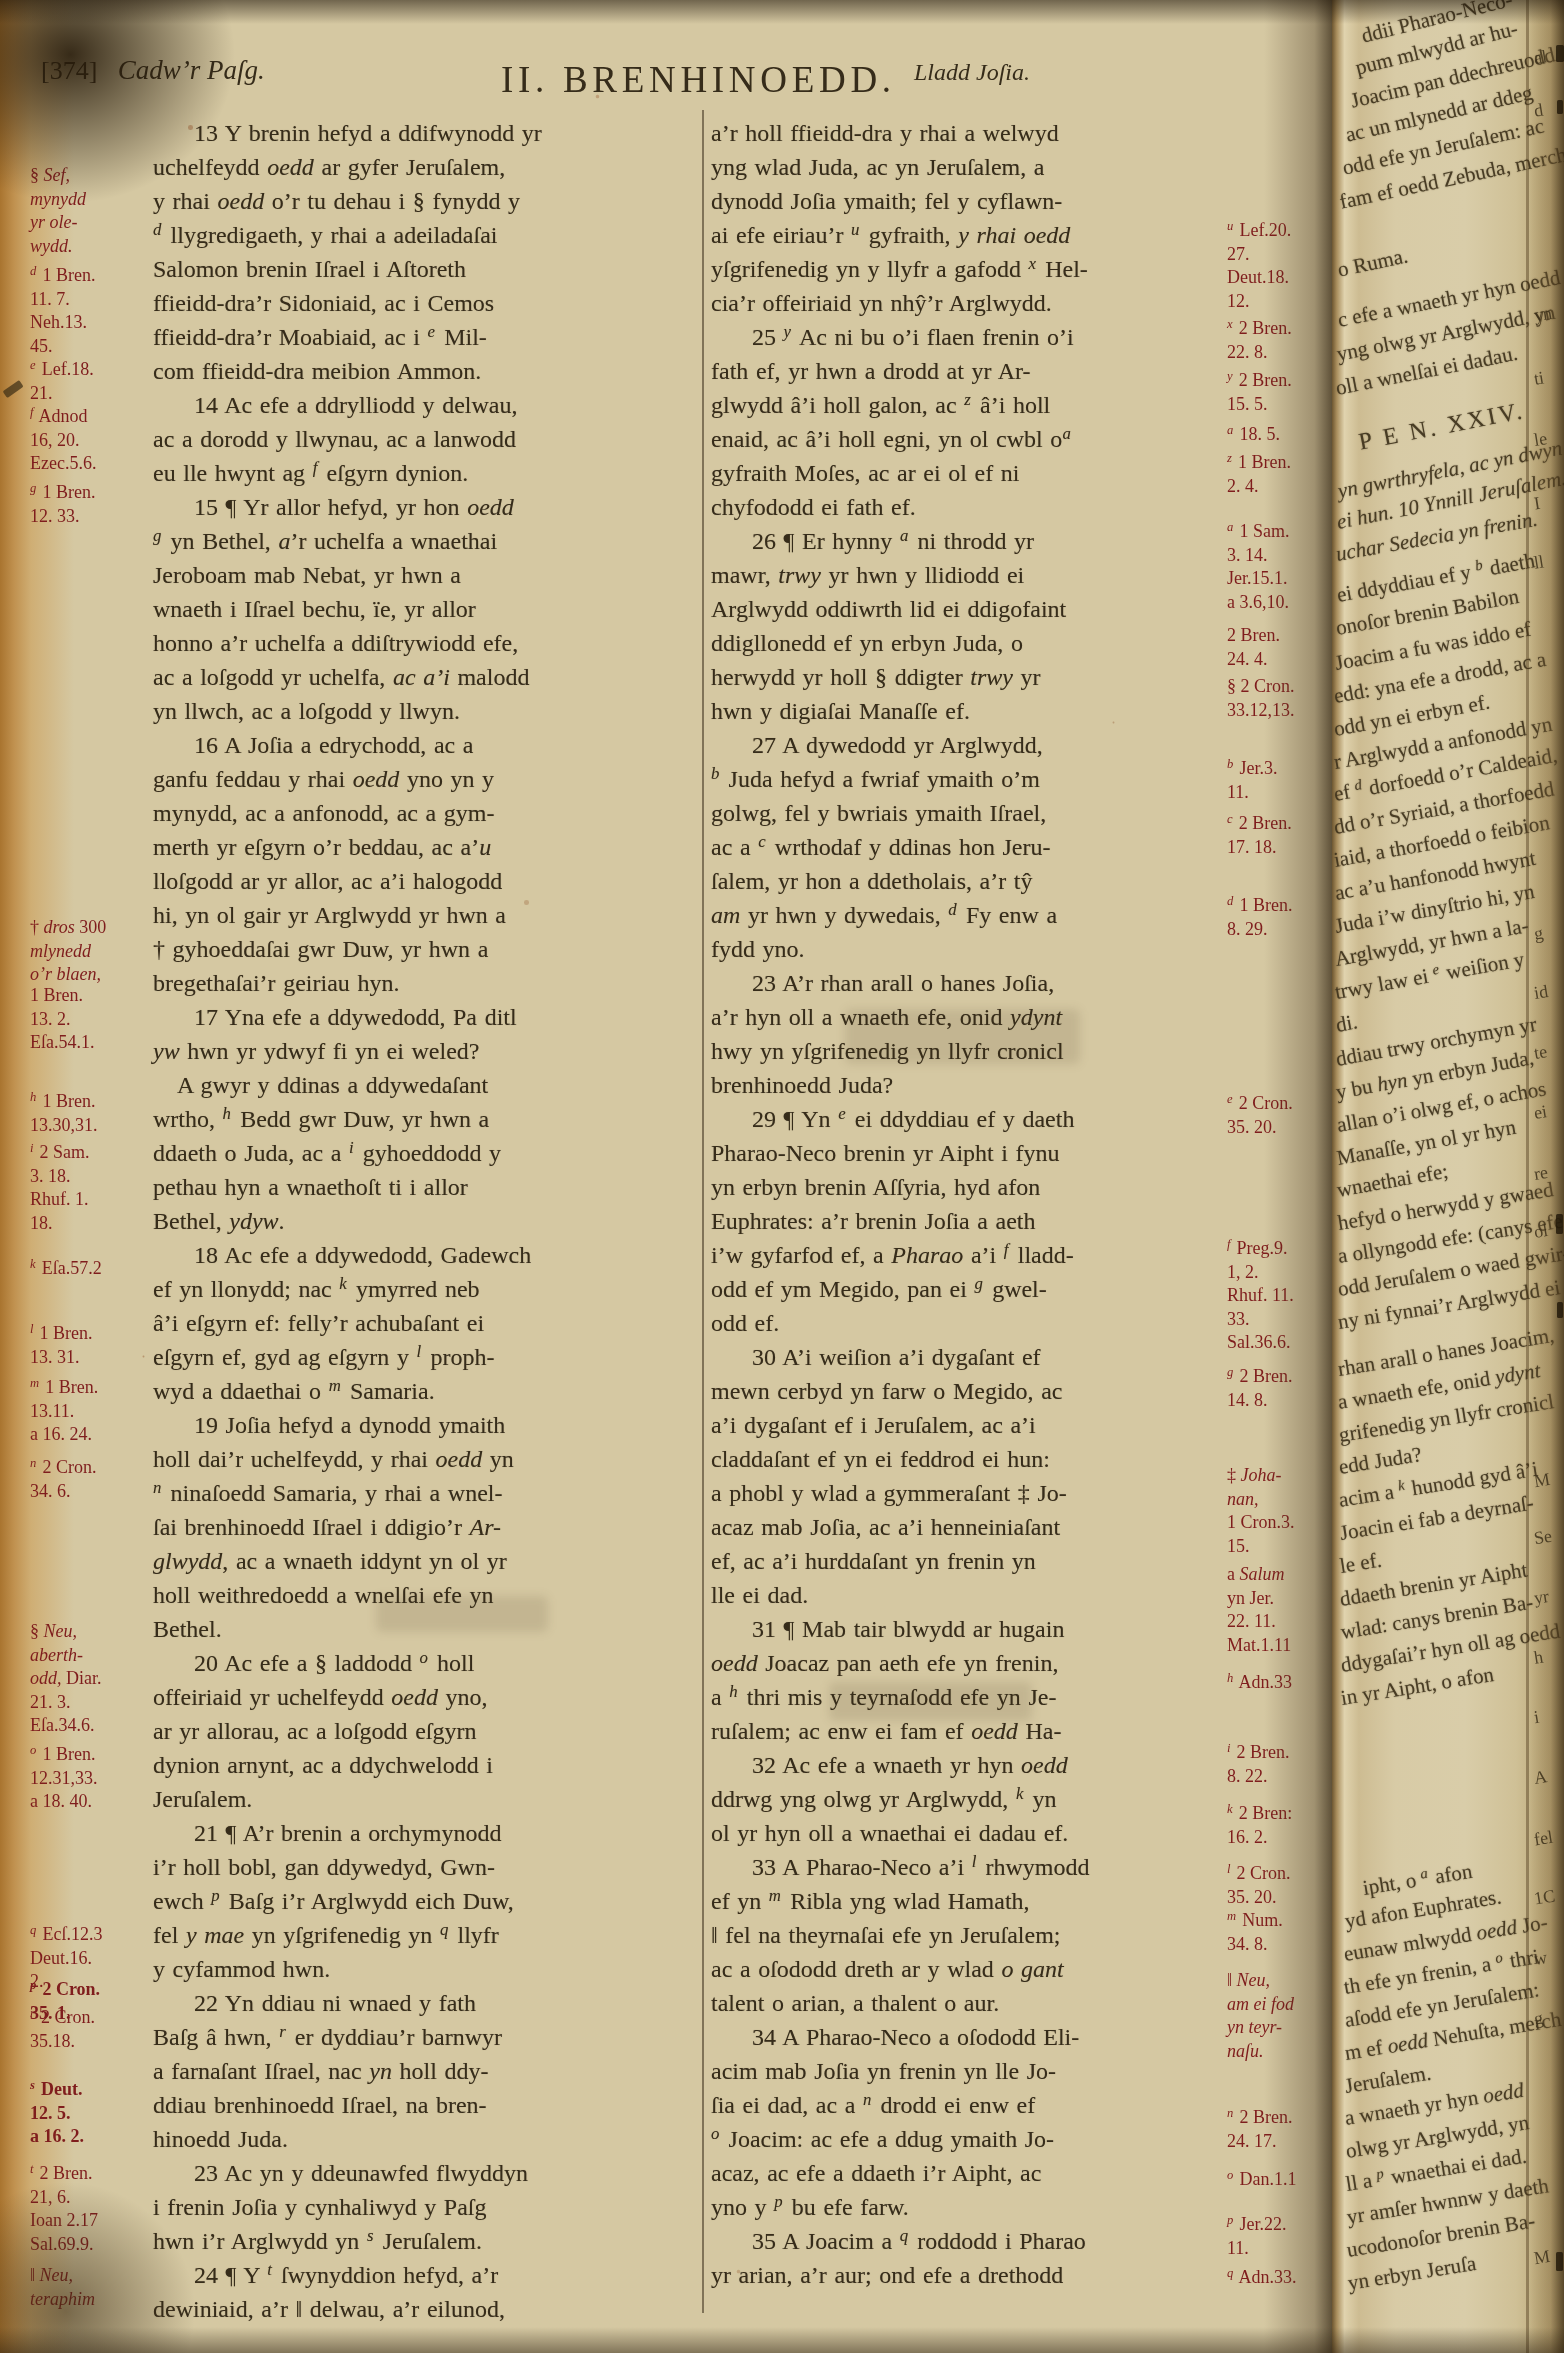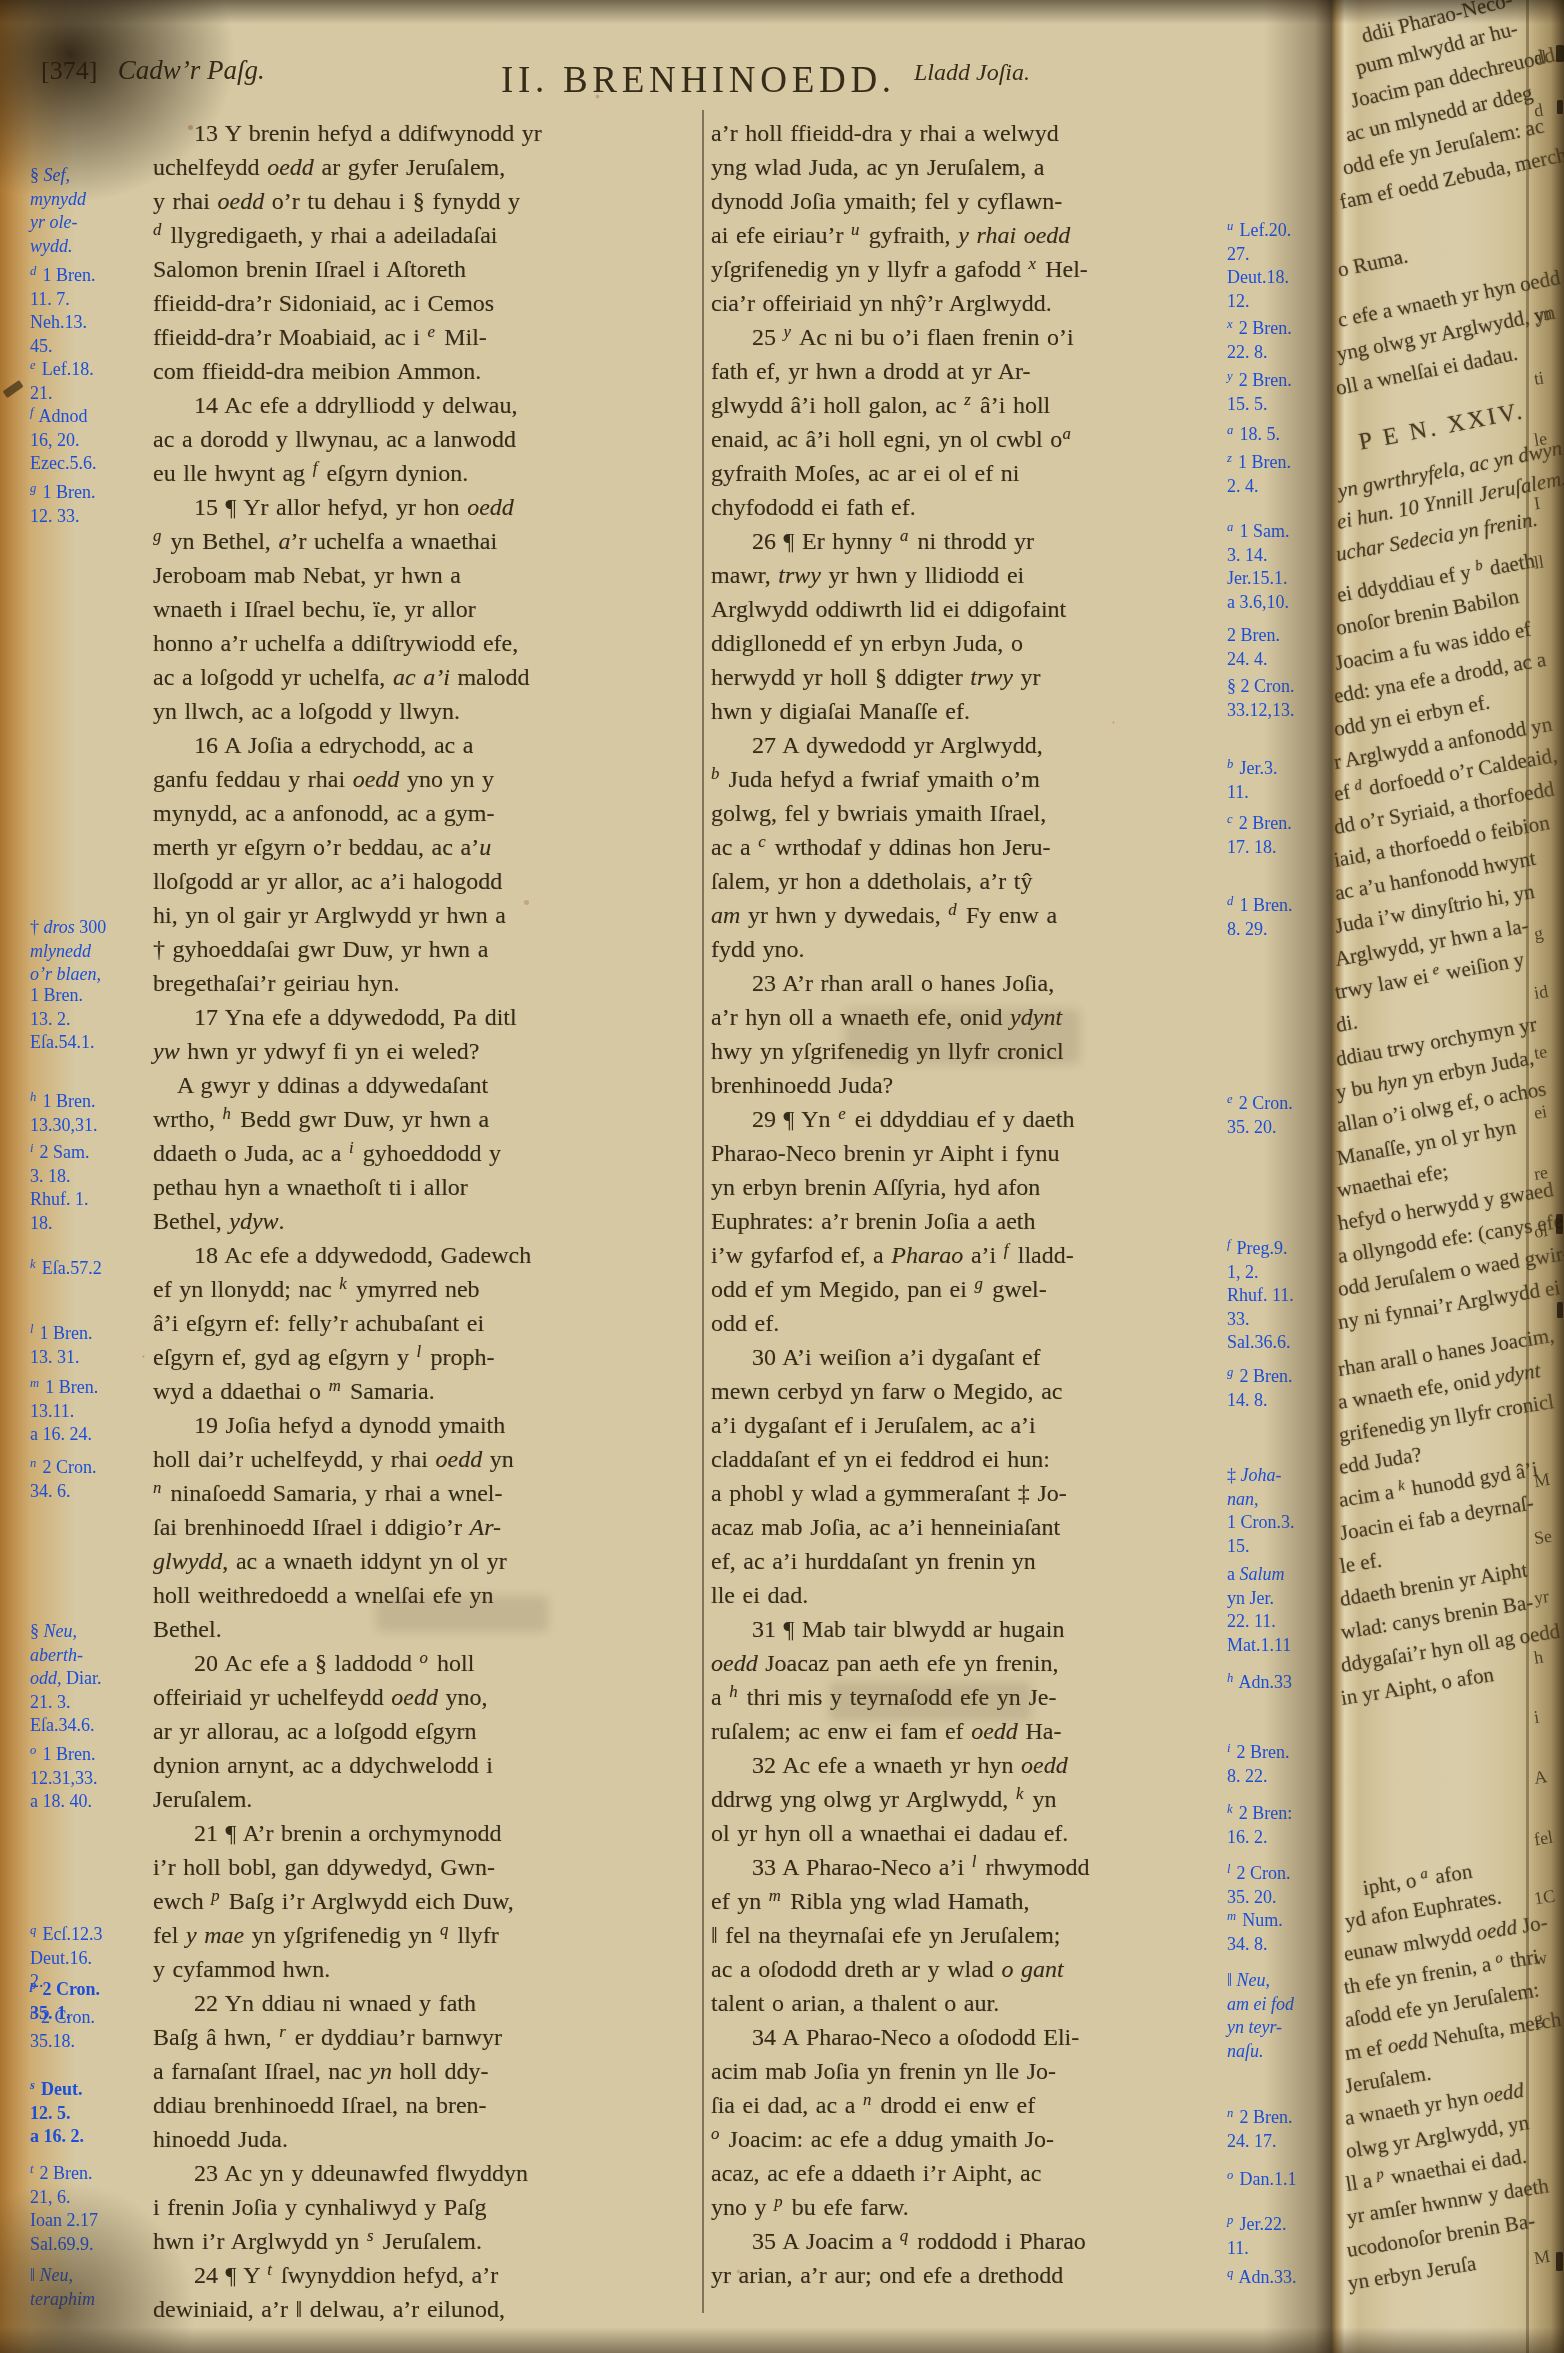--- a/index.html
+++ b/index.html
@@ -32,21 +32,21 @@
   .hdr-right{left:914px;font-style:italic;font-size:24px;top:59px;}
   
   .col{position:absolute;top:116px;font-size:24px;}
   #left-col{left:153px;width:548px;}
   #right-col{left:711px;width:516px;}
   .tl{height:34px;line-height:34px;white-space:nowrap;word-spacing:1.6px;
       text-shadow:0 0 0.8px rgba(54,44,26,.35);}
   .tl.ind{padding-left:41px;}
   .divider{position:absolute;left:702px;top:110px;width:1.6px;height:2203px;background:rgba(58,46,26,.55);}
   
-  .mn{position:absolute;font-size:18px;color:#1d4ed8;white-space:nowrap;}
+  .mn{position:absolute;font-size:18px;color:#7f1d1d;white-space:nowrap;}
   .mn .l{height:23.5px;line-height:23.5px;}
   #left-margin .mn{left:30px;}
   #right-margin .mn{left:1227px;}
   sup{font-size:70%;font-style:italic;vertical-align:baseline;position:relative;top:-0.45em;margin:0 1.6px 0 0;}
   
   .frag{position:absolute;white-space:nowrap;font-size:21px;color:#41351e;
         transform-origin:0 50%;text-shadow:0 0 1.6px rgba(65,53,30,.55);opacity:.95;}
   .frag.pen{font-size:24px;letter-spacing:3.1px;}
   .edgeL{position:absolute;white-space:nowrap;font-size:18px;color:#3c301a;transform:rotate(-9deg);opacity:.85;}
   .mark{position:absolute;background:#1e1407;opacity:.78;border-radius:1.6px;}

